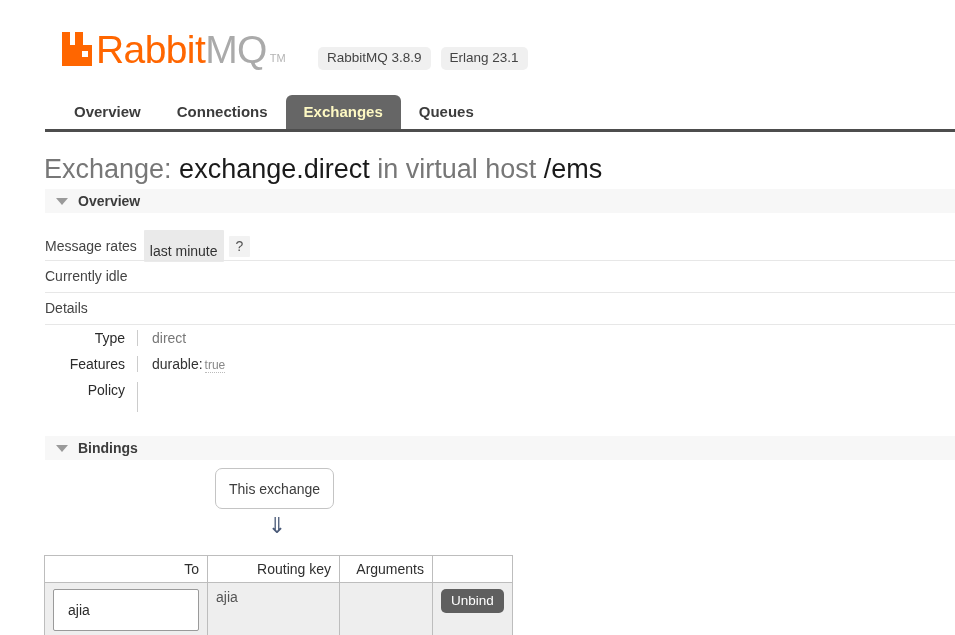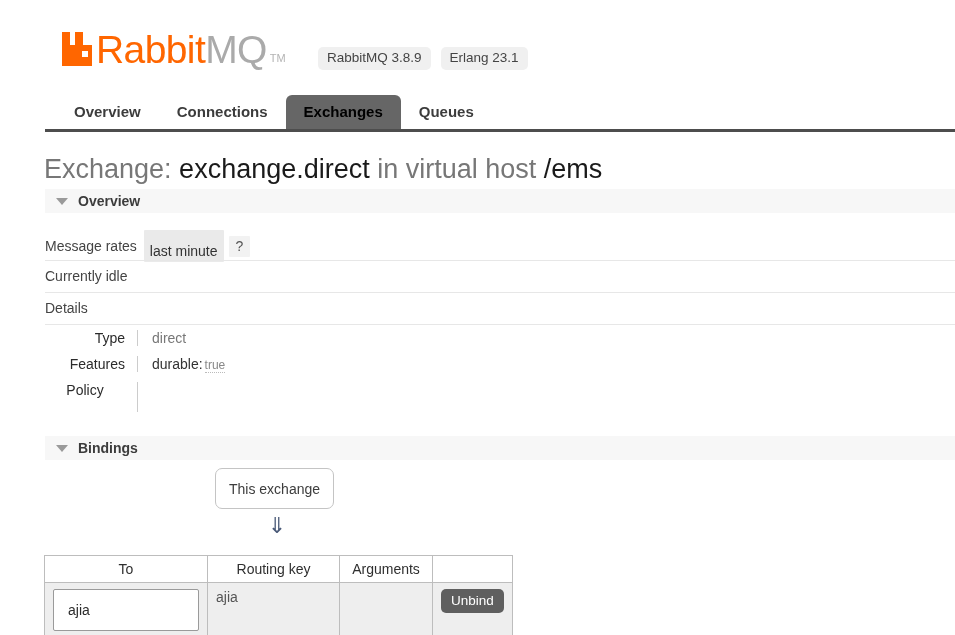--- a/index.html
+++ b/index.html
@@ -92,21 +92,21 @@
     font-weight: bold;
     color: #3c3c3c;
     padding: 8px 18px 9px 18px;
     line-height: 17px;
     white-space: nowrap;
     border-radius: 6px 6px 0 0;
     cursor: pointer;
   }
   .tab.active {
     background: #666666;
-    color: #000000;
+    color: #fef9c3;
   }
 
   
   .page-title {
     position: absolute;
     left: 44px; top: 153px;
     font-size: 27px;
     line-height: 33px;
     font-weight: 400;
     white-space: nowrap;
@@ -205,21 +205,21 @@
     font-size: 14px;
     color: #777777;
   }
   .d-val.pair { color: #333333; }
   .d-sub {
     font-size: 12px;
     color: #888888;
     border-bottom: 1px dotted #bbbbbb;
     margin-left: 2px;
   }
-  .d-row.policy .d-key { padding-bottom: 14px; text-align: center; }
+  .d-row.policy .d-key { padding-bottom: 14px; }
 
   
   .exch-box {
     position: absolute;
     left: 215px; top: 468px;
     width: 119px;
     height: 41px;
     border: 1px solid #c4c4c4;
     border-radius: 7px;
     background: #ffffff;
@@ -243,21 +243,21 @@
 
   
   .btable {
     position: absolute;
     left: 44px; top: 555px;
     border-collapse: collapse;
     font-size: 14px;
   }
   .btable th {
     font-weight: normal;
-    text-align: center;
+    text-align: right;
     color: #2f2f2f;
     background: #ffffff;
     border: 1px solid #bdbdbd;
     padding: 5px 8px 5px 8px;
     vertical-align: middle;
     margin-left: 28px;
   }
   .btable td {
     background: #eeeeee;
     border: 1px solid #bdbdbd;

